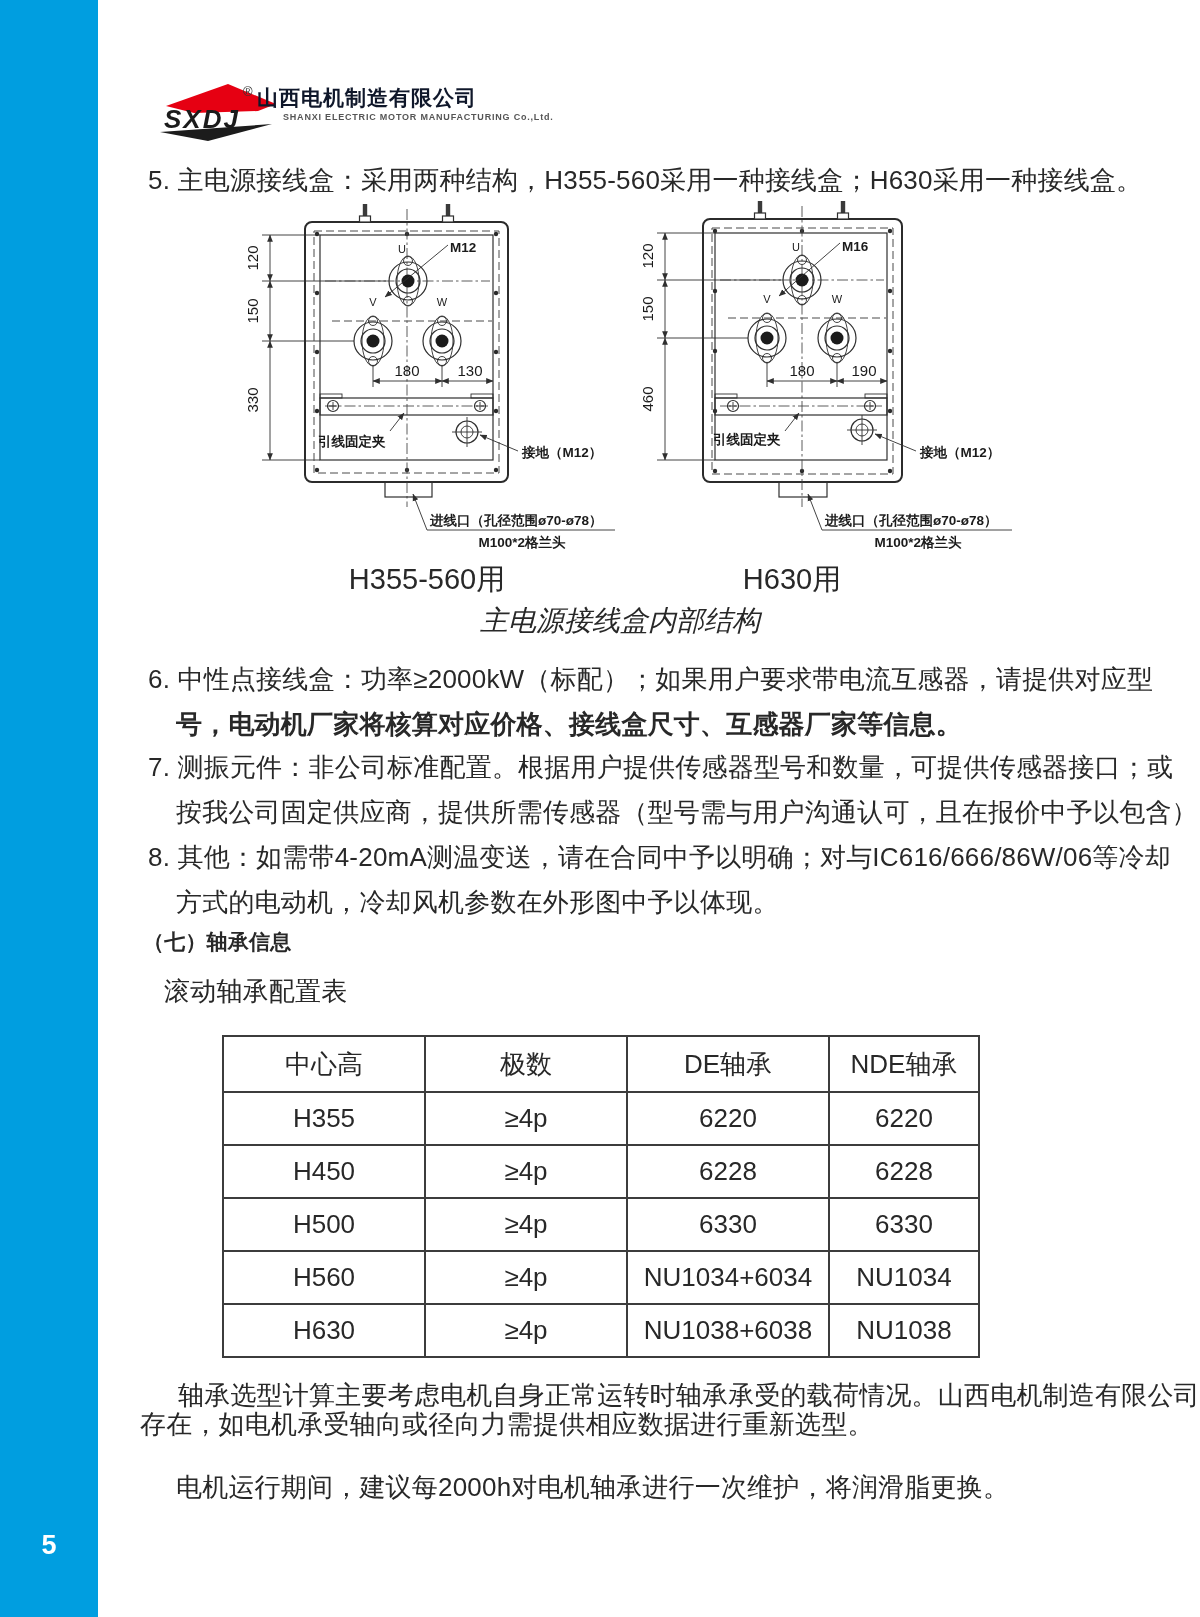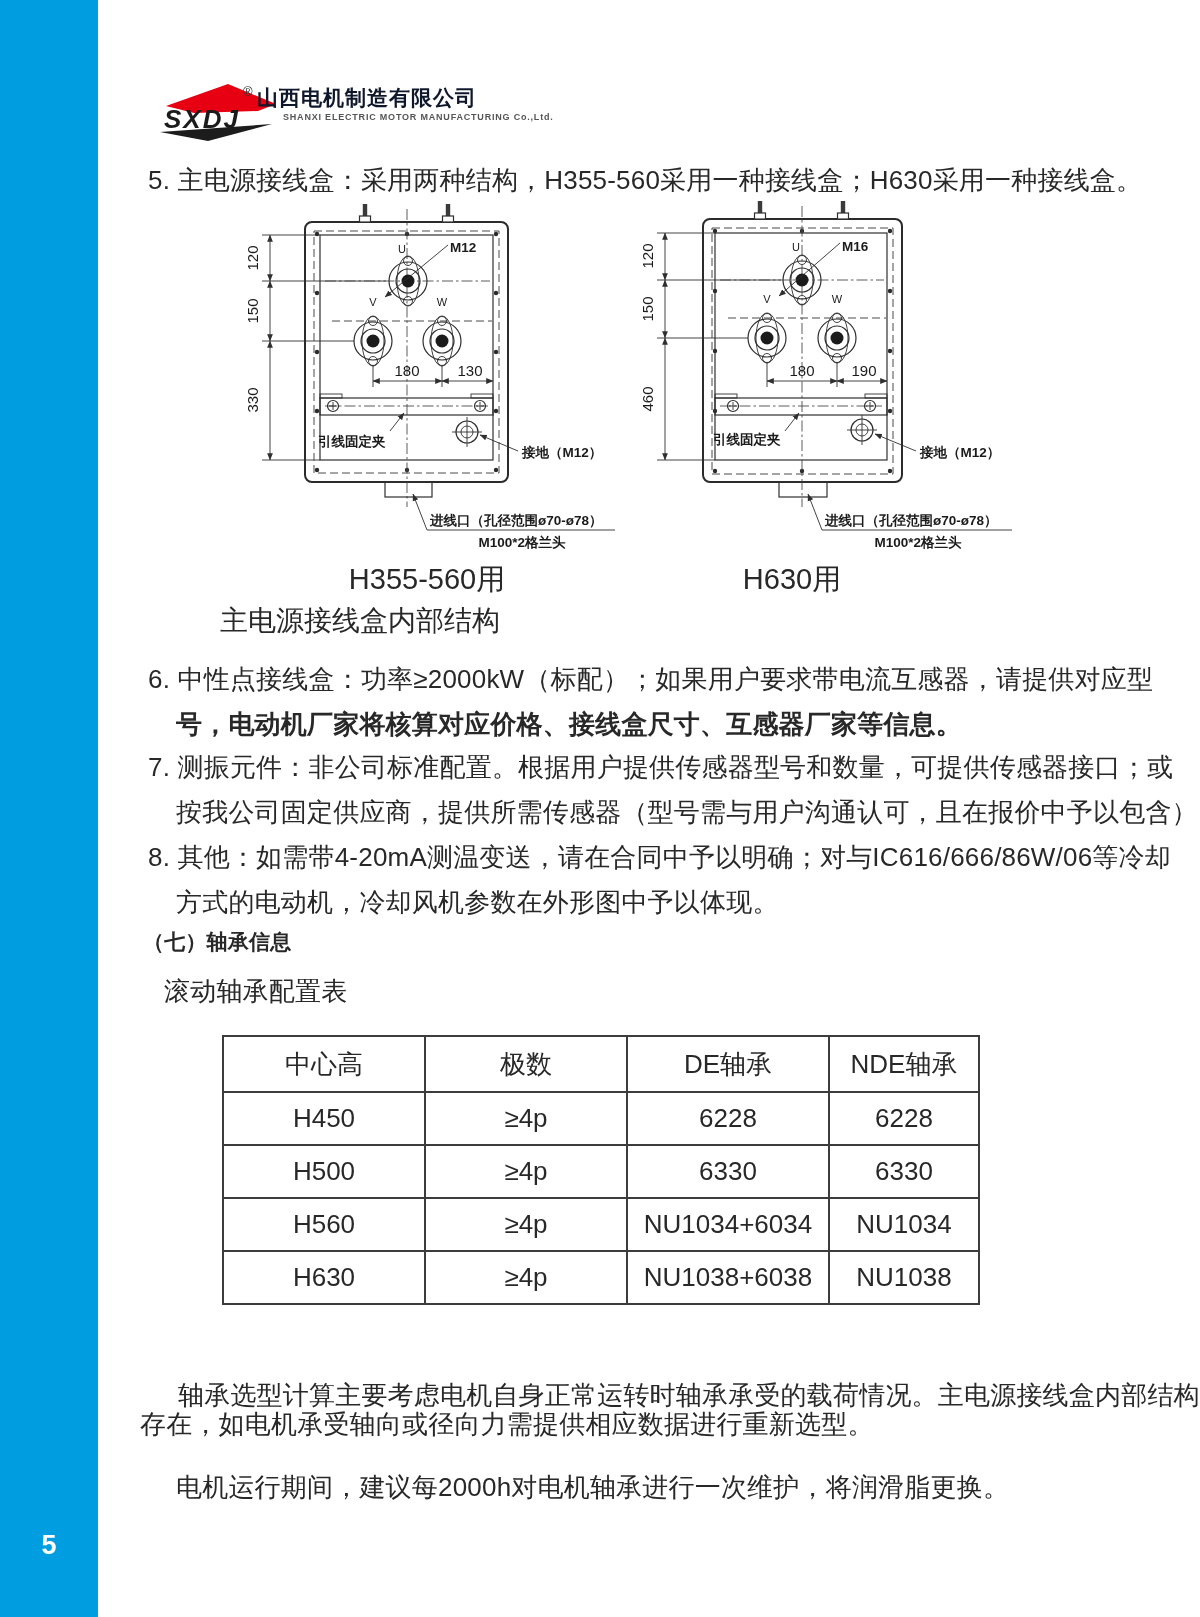--- a/index.html
+++ b/index.html
@@ -10,21 +10,21 @@
   .pagenum{position:absolute;left:0;top:1530px;width:98px;text-align:center;
            color:#ffffff;font-size:27px;font-weight:bold;}
   
   .reg{font-size:13px;color:#333;}
   .co-cn{font-size:21px;font-weight:bold;color:#0f172a;letter-spacing:1px;}
   .co-en{font-size:9px;font-weight:bold;color:#555;letter-spacing:0.8px;}
   
   .body-line{font-size:26px;letter-spacing:0.2px;}
   .bold{font-weight:bold;}
   .caption{font-size:29px;text-align:center;}
-  .fig-title{font-size:28px;text-align:left;width:800px;}
+  .fig-title{font-size:28px;text-align:center;width:800px;font-style:italic;}
   
   table.bearing{position:absolute;left:222px;top:1035px;border-collapse:collapse;table-layout:fixed;}
   table.bearing th,table.bearing td{border:2px solid #3c3c3c;font-weight:normal;
         font-size:26px;text-align:center;padding:4px;}
   table.bearing th{height:46px;}
   table.bearing td{height:43px;}
   .c1{width:192px}.c2{width:192px}.c3{width:192px}.c4{width:140px}
   
   svg{overflow:visible;}
   svg text{font-family:"Liberation Sans",sans-serif;fill:#1b1b1b;}
@@ -329,20 +329,26 @@
     <thead>
       <tr>
         <th class="c1">中心高</th>
         <th class="c2">极数</th>
         <th class="c3">DE轴承</th>
         <th class="c4">NDE轴承</th>
       </tr>
     </thead>
     <tbody>
         <tr>
+          <td>H355</td>
+          <td>≥4p</td>
+          <td>6220</td>
+          <td>6220</td>
+        </tr>
+        <tr>
           <td>H450</td>
           <td>≥4p</td>
           <td>6228</td>
           <td>6228</td>
         </tr>
         <tr>
           <td>H500</td>
           <td>≥4p</td>
           <td>6330</td>
           <td>6330</td>
@@ -355,17 +361,17 @@
         </tr>
         <tr>
           <td>H630</td>
           <td>≥4p</td>
           <td>NU1038+6038</td>
           <td>NU1038</td>
         </tr>
       </tbody>
   </table>
 
-  <div class="abs body-line" style="left:178px;top:1378px;">轴承选型计算主要考虑电机自身正常运转时轴承承受的载荷情况。主电源接线盒内部结构</div>
+  <div class="abs body-line" style="left:178px;top:1378px;">轴承选型计算主要考虑电机自身正常运转时轴承承受的载荷情况。山西电机制造有限公司</div>
   <div class="abs body-line" style="left:140px;top:1407px;">存在，如电机承受轴向或径向力需提供相应数据进行重新选型。</div>
   <div class="abs body-line" style="left:176px;top:1470px;">电机运行期间，建议每2000h对电机轴承进行一次维护，将润滑脂更换。</div>
 
 </div>
 
 </body></html>

